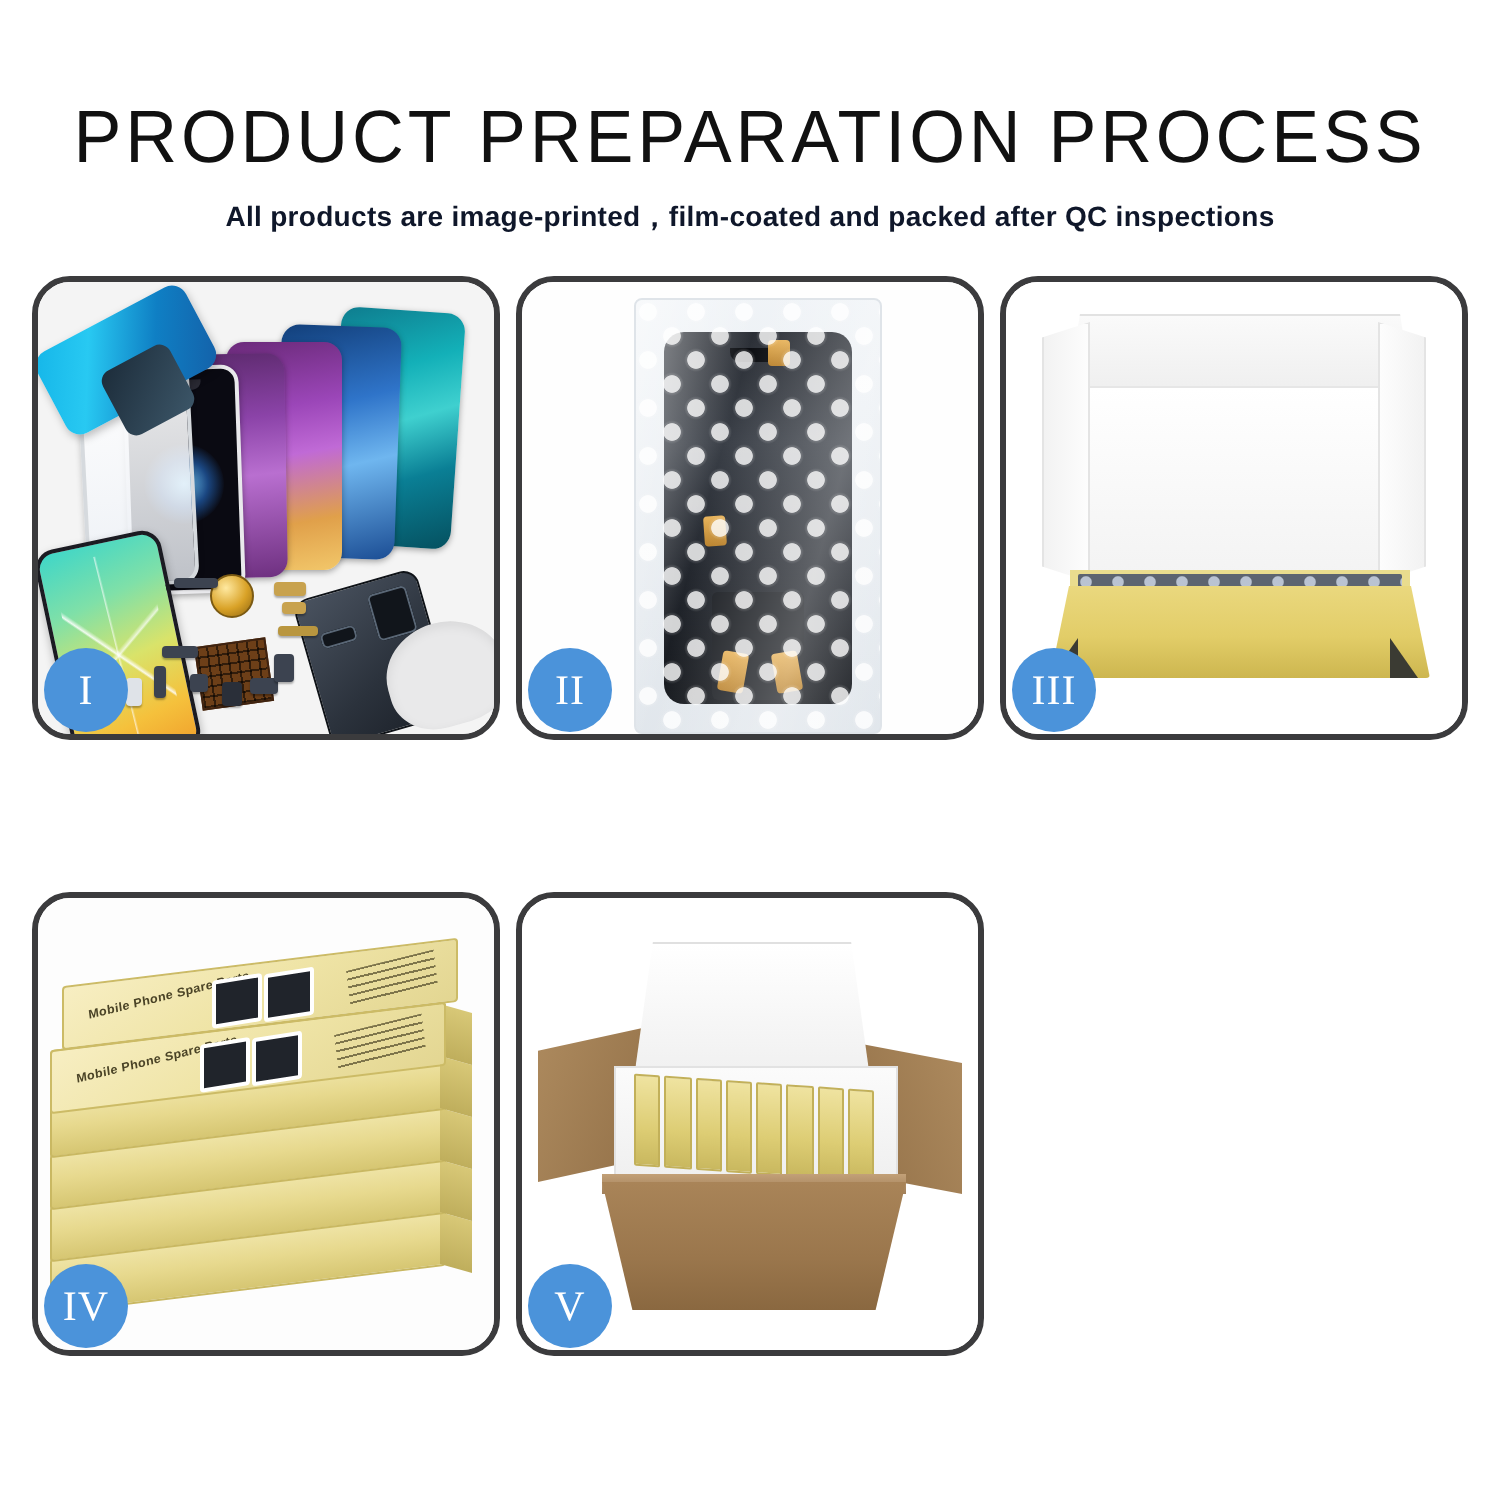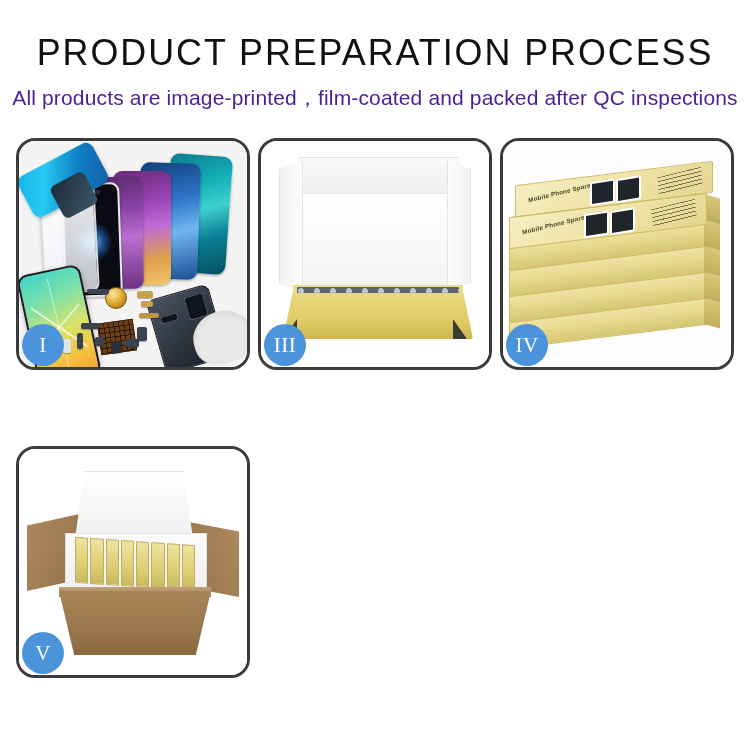--- a/index.html
+++ b/index.html
@@ -11,37 +11,37 @@
     width: 750px;
     height: 750px;
     font-family: "Liberation Sans", sans-serif;
     overflow: hidden;
     position: relative;
   }
 
   
   .header {
     text-align: center;
-    padding-top: 34px;
+    padding-top: 50px;
   }
   .title {
     font-family: "Liberation Sans", sans-serif;
     font-size: 37px;
     font-weight: 500;
     letter-spacing: 2.0px;
     color: #111111;
     line-height: 1.0;
     white-space: nowrap;
     transform: scaleX(0.97);
   }
   .subtitle {
     font-family: "Liberation Sans", sans-serif;
-    font-size: 21px;
-    font-weight: 400;
-    color: #4c1d95;
+    font-size: 14px;
+    font-weight: 700;
+    color: #0f172a;
     margin-top: 13px;
     letter-spacing: 0.15px;
     white-space: nowrap;
   }
 
   
   .grid {
     position: absolute;
     top: 138px;
     left: 16px;
@@ -489,20 +489,36 @@
       <div class="prt" style="left:106px;top:198px;width:14px;height:8px;"></div>
       <div class="prt" style="left:118px;top:186px;width:10px;height:14px;"></div>
       <div class="prt" style="left:120px;top:172px;width:20px;height:5px;background:#b9963f;"></div>
       <div class="prt" style="left:44px;top:198px;width:8px;height:14px;background:#dfe3e8;"></div>
       <div class="tool"></div>
       <div class="hand"></div>
     </div>
     <div class="badge">I</div>
   </div>
 
+  <div class="card">
+    <div class="card-inner p2">
+      <div class="bag">
+        <div class="bag-inner">
+          <div class="flex-tail"></div>
+          <div class="gold-tab gt1"></div>
+          <div class="gold-tab gt2"></div>
+          <div class="gold-tab gt3"></div>
+          <div class="gold-tab gt4"></div>
+        </div>
+        <div class="bubbles"></div>
+        <div class="bag-gloss"></div>
+      </div>
+    </div>
+    <div class="badge">II</div>
+  </div>
 
   <div class="card">
     <div class="card-inner p3">
       <div class="lidback"></div>
       <div class="foamback"></div>
       <div class="lidL"></div>
       <div class="lidR"></div>
       <div class="tray-in"></div>
       <div class="bubblefill"></div>
       <div class="tray"></div>

